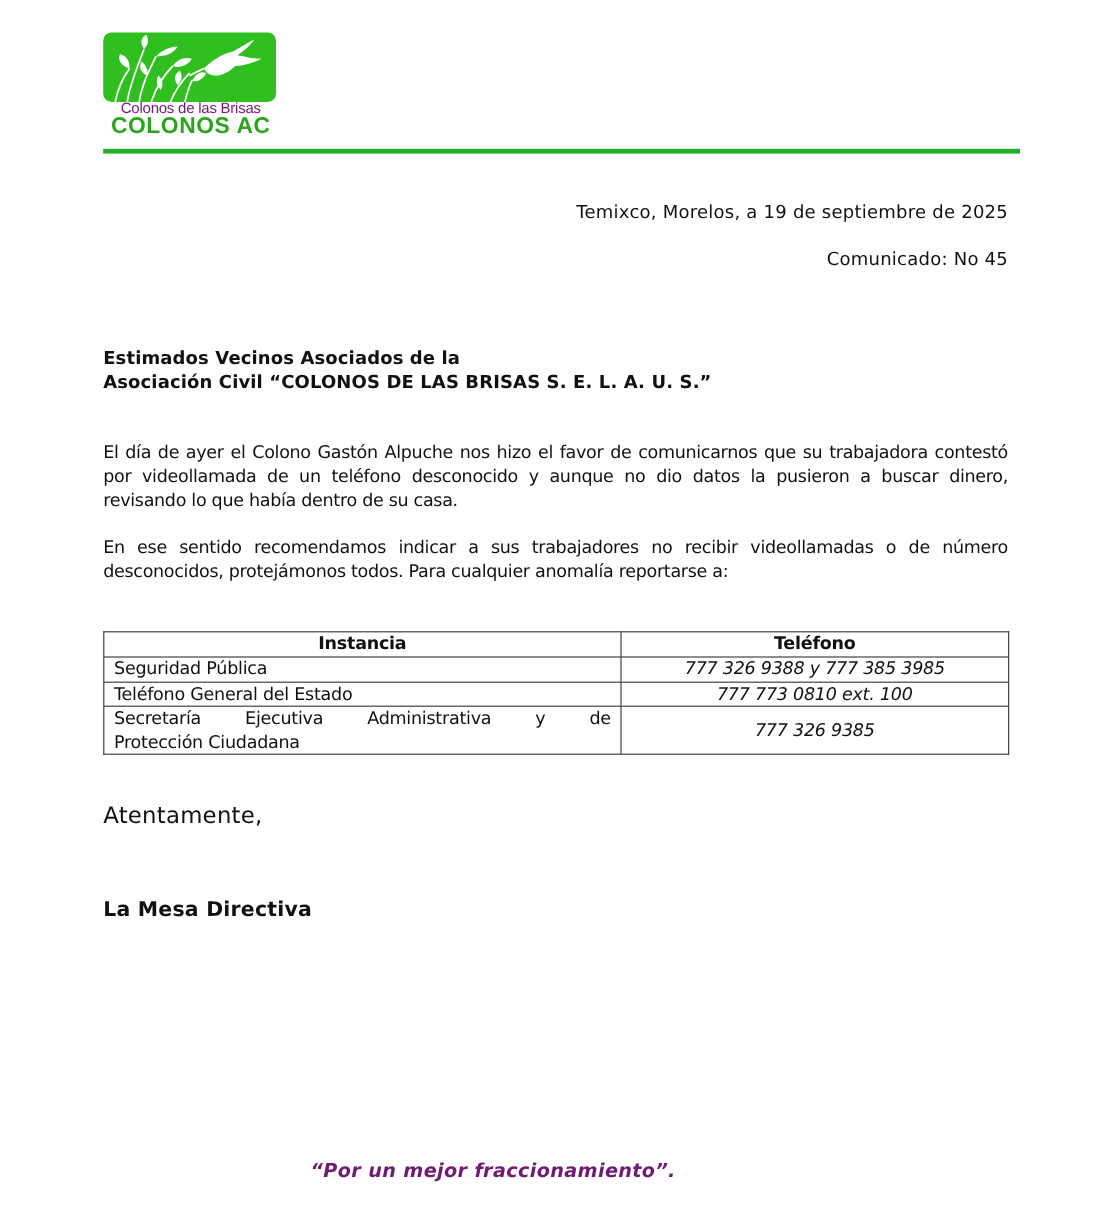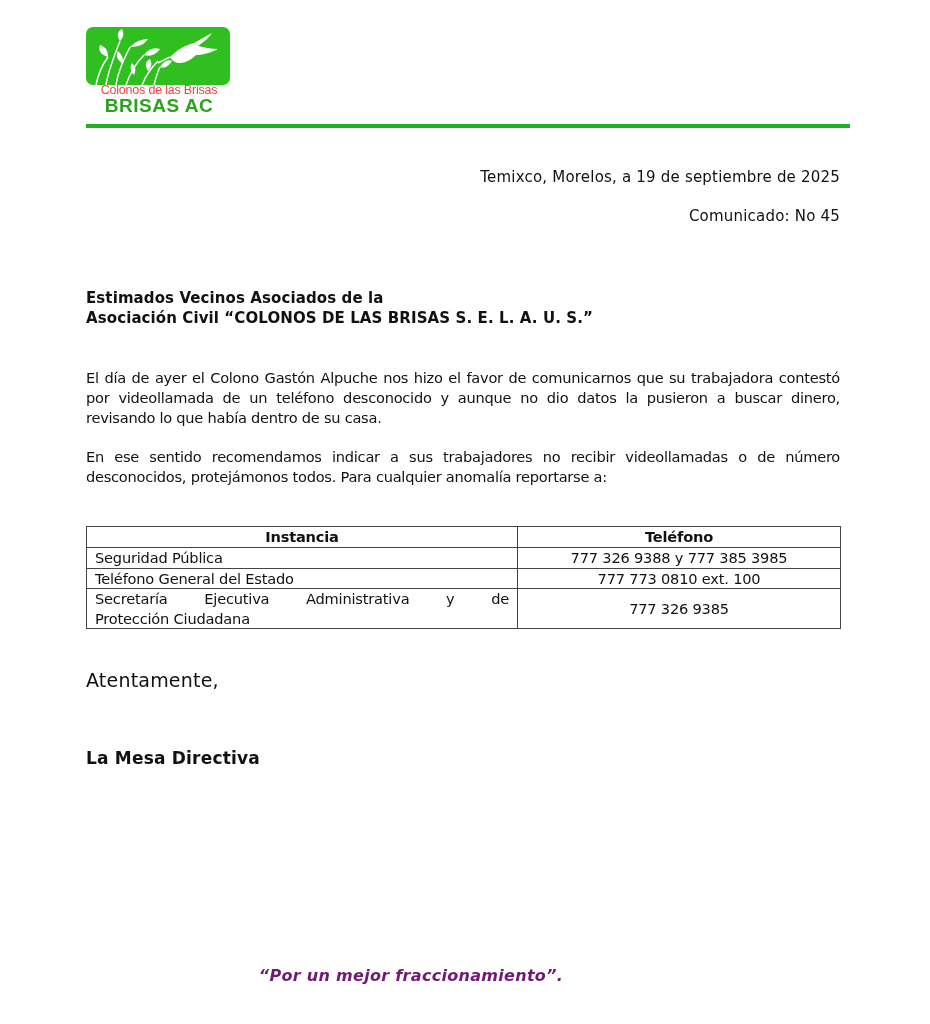--- a/index.html
+++ b/index.html
@@ -3,21 +3,21 @@
 <meta charset="utf-8">
 <style>
   html, body { margin: 0; padding: 0; background: #ffffff; }
   body { width: 930px; height: 1024px; position: relative; overflow: hidden;
          font-family: "DejaVu Sans", sans-serif; color: #111111; }
 
   .logo { position: absolute; left: 86px; top: 27px; width: 146px; height: 88px; }
   .logo-box { position: absolute; left: 0; top: 0; width: 144px; height: 58px;
               background: #2fbf1f; border-radius: 7px; overflow: hidden; }
   .logo-sub { position: absolute; left: 0; top: 57px; width: 146px; text-align: center;
-              font-family: "Liberation Sans", sans-serif; font-size: 12.5px; color: #ef4444;
+              font-family: "Liberation Sans", sans-serif; font-size: 12.5px; color: #701a75;
               line-height: 13px; white-space: nowrap; letter-spacing: -0.2px; }
   .logo-main { position: absolute; left: 0; top: 69px; width: 146px; text-align: center;
                font-family: "Liberation Sans", sans-serif; font-weight: bold; font-size: 19px;
                color: #2aa51a; line-height: 19px; letter-spacing: 0.5px; white-space: nowrap; }
 
   .rule { position: absolute; left: 86px; top: 124px; width: 764px; height: 4px;
           background: #22b022; }
 
   .right-line { position: absolute; right: 90px; font-weight: normal; font-size: 15px;
                 text-align: right; white-space: nowrap; letter-spacing: 0.2px; }
@@ -32,21 +32,21 @@
           text-align: justify; text-align-last: left; font-family: "DejaVu Sans", sans-serif;
           letter-spacing: -0.25px; }
   .para1 { top: 368px; }
   .para2 { top: 447px; }
 
   table.contacts { position: absolute; left: 86px; top: 526px; width: 755px;
                    border-collapse: collapse; font-size: 14.6px; letter-spacing: -0.2px; }
   table.contacts th, table.contacts td { border: 1px solid #444444; padding: 0 8px; line-height: 19.5px; }
   table.contacts th { font-weight: bold; text-align: center; height: 20px; }
   table.contacts td.inst { width: 414px; text-align: justify; text-align-last: left; margin-left: 14px; }
-  table.contacts td.tel { text-align: center; }
+  table.contacts td.tel { text-align: center; font-style: italic; }
   .just-line { display: block; text-align: justify; text-align-last: justify; }
 
   .closing { position: absolute; left: 86px; top: 669px; font-size: 19px; letter-spacing: 0.2px; }
   .signature { position: absolute; left: 86px; top: 748px; font-size: 17px; font-weight: bold; letter-spacing: 0.2px; }
 
   .footer { position: absolute; left: 0; width: 822px; top: 966px; text-align: center;
             font-weight: bold; font-style: italic; font-size: 16px; color: #701a75; letter-spacing: 0.3px; }
 </style>
 </head>
 <body>
@@ -71,21 +71,21 @@
         <path d="M44 20 C50 14 56 12 62 12 C58 18 52 20 44 20 Z" stroke="none"></path>
         <path d="M58 28 C62 22 68 20 74 22 C70 28 64 30 58 28 Z" stroke="none"></path>
         <path d="M36 36 C30 32 30 28 32 24 C36 28 38 32 36 36 Z" stroke="none"></path>
         <path d="M62 44 C58 38 60 34 64 32 C66 36 66 40 62 44 Z" stroke="none"></path>
         <path d="M74 40 C78 34 82 32 86 34 C82 40 78 42 74 40 Z" stroke="none"></path>
         <path d="M48 48 C44 44 44 40 46 36 C50 40 50 44 48 48 Z" stroke="none"></path>
       </g>
     </svg>
   </div>
   <div class="logo-sub">Colonos de las Brisas</div>
-  <div class="logo-main">BRISAS AC</div>
+  <div class="logo-main">COLONOS AC</div>
 </div>
 
 <div class="rule"></div>
 
 <div class="right-line date">Temixco, Morelos, a 19 de septiembre de 2025</div>
 <div class="right-line comunicado">Comunicado: No 45</div>
 
 <div class="salutation">
   <div>Estimados Vecinos Asociados de la</div>
   <div>Asociación Civil “COLONOS DE LAS BRISAS S. E. L. A. U. S.”</div>

